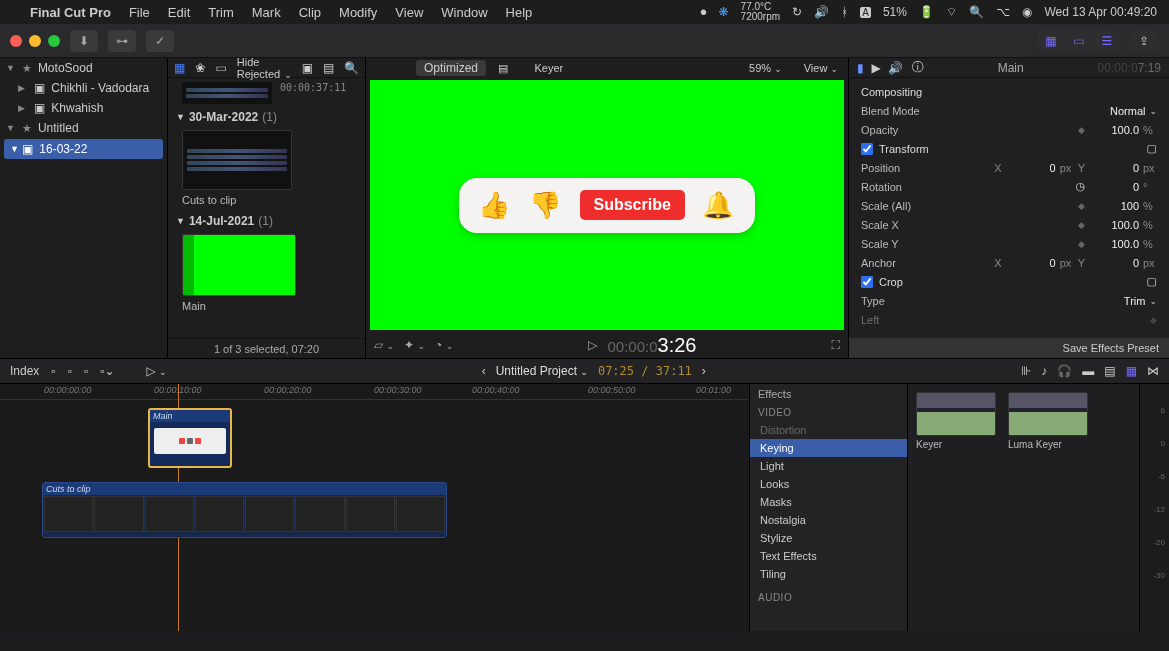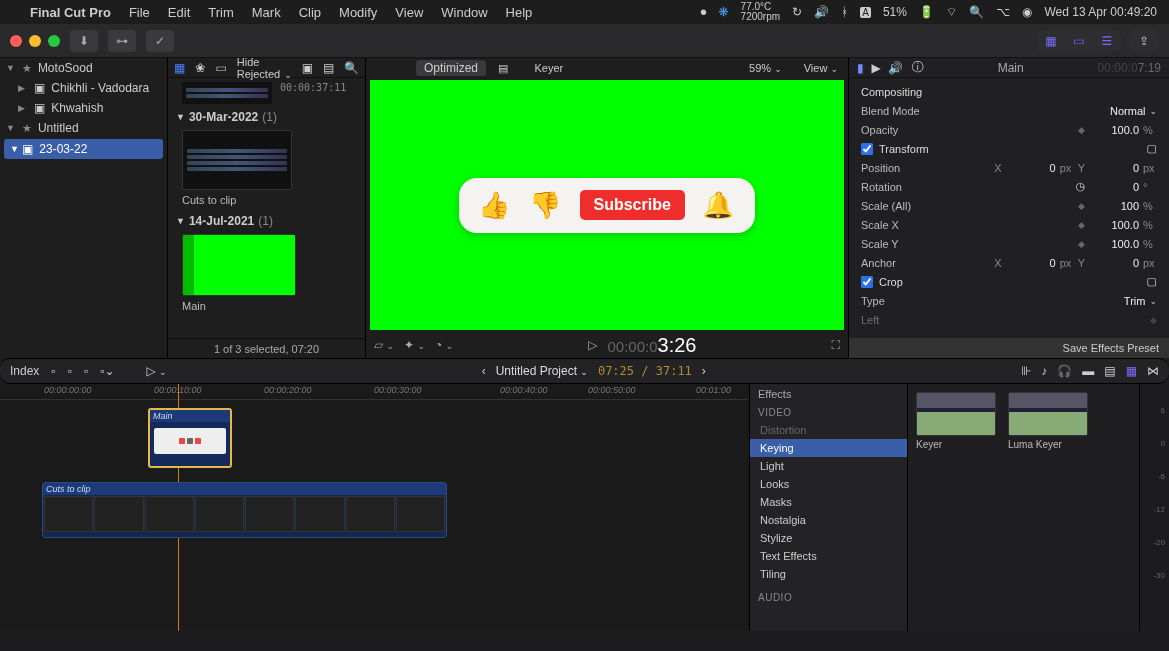--- a/index.html
+++ b/index.html
@@ -78,21 +78,21 @@
 .insp-row .val{ width:50px; text-align:right; color:#eee;}
 .insp-row .unit{ width:14px; color:#888;}
 .insp-row .key{ color:#666; font-size:9px;}
 .insp-row .cb{ width:12px; height:12px; accent-color:#2e6ff2; margin-right:6px;}
 .insp-row.header{ font-weight:500; color:#ddd;}
 .insp-xy{ display:flex; gap:6px; align-items:center; justify-content:flex-end;}
 .insp-xy .lab{ color:#888;}
 .inspector-foot{ height:20px; background:#333; text-align:right; padding:0 10px; font-size:11px; line-height:20px; color:#ccc;}
 
 
-.timeline-head{ height:26px; background:#232325; display:flex; align-items:center; padding:0 10px; gap:12px; border-top:1px solid #000; border-bottom:1px solid #000;border-radius:10px;}
+.timeline-head{ height:26px; background:#232325; display:flex; align-items:center; padding:0 10px; gap:12px; border-top:1px solid #000; border-bottom:1px solid #000;}
 .timeline-head .idx{ font-size:12px;}
 .timeline-head .center{ margin:0 auto; display:flex; align-items:center; gap:10px; font-size:12px;}
 .timeline-head .proj{ color:#ddd;}
 .timeline-head .time{ color:#b58a2e; font-family:monospace;}
 .timeline-head .right{ display:flex; gap:10px;}
 
 
 .lower{ display:flex; height:247px;}
 .timeline{ flex:1; background:#1a1a1a; position:relative; overflow:hidden;font-style:italic;}
 .ruler{ height:16px; border-bottom:1px solid #333; position:relative; font-family:monospace; font-size:9px; color:#777;}
@@ -185,21 +185,21 @@
         <span class="star">★</span>
         <span>MotoSood</span>
       </div>
     <div class="row subrow"><span class="disclosure" style="left:18px;">▶</span>▣ <span>Chikhli - Vadodara</span></div>
     <div class="row subrow"><span class="disclosure" style="left:18px;">▶</span>▣ <span>Khwahish</span></div>
     <div class="row">
         <span class="disclosure">▼</span>
         <span class="star">★</span>
         <span>Untitled</span>
       </div>
-    <div class="row sel"><span class="disclosure" style="left:6px;color:#fff;">▼</span>▣ <span>23-03-22</span></div>
+    <div class="row sel"><span class="disclosure" style="left:6px;color:#fff;">▼</span>▣ <span>16-03-22</span></div>
   </div>
 
   <div class="browser">
     <div class="browser-head">
       <span style="color:#4a7fff;">▦</span>
       <span>❀</span>
       <span>▭</span>
       <div class="hide">
           <span>Hide Rejected</span> 
           <span class="chev">⌄</span>
@@ -405,21 +405,21 @@
   </div>
 </div>
 
 <div class="lower">
   <div class="timeline">
     <div class="ruler">
       <span style="left:44px">00:00:00:00</span>
       <span style="left:154px">00:00:10:00</span>
       <span style="left:264px">00:00:20:00</span>
       <span style="left:374px">00:00:30:00</span>
-      <span style="left:500px">00:00:40:00</span>
+      <span style="left:472px">00:00:40:00</span>
       <span style="left:588px">00:00:50:00</span>
       <span style="left:696px">00:01:00</span>
     </div>
     <div class="playhead"></div>
     <div class="clip-main">
       <div class="hdr">Main</div>
       <div class="body">
           <span></span>
           <span style="background:#666;"></span>
           <span></span>

